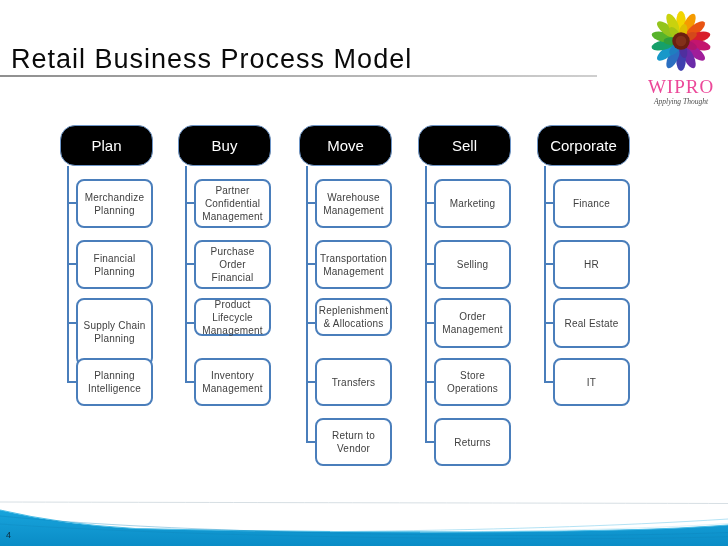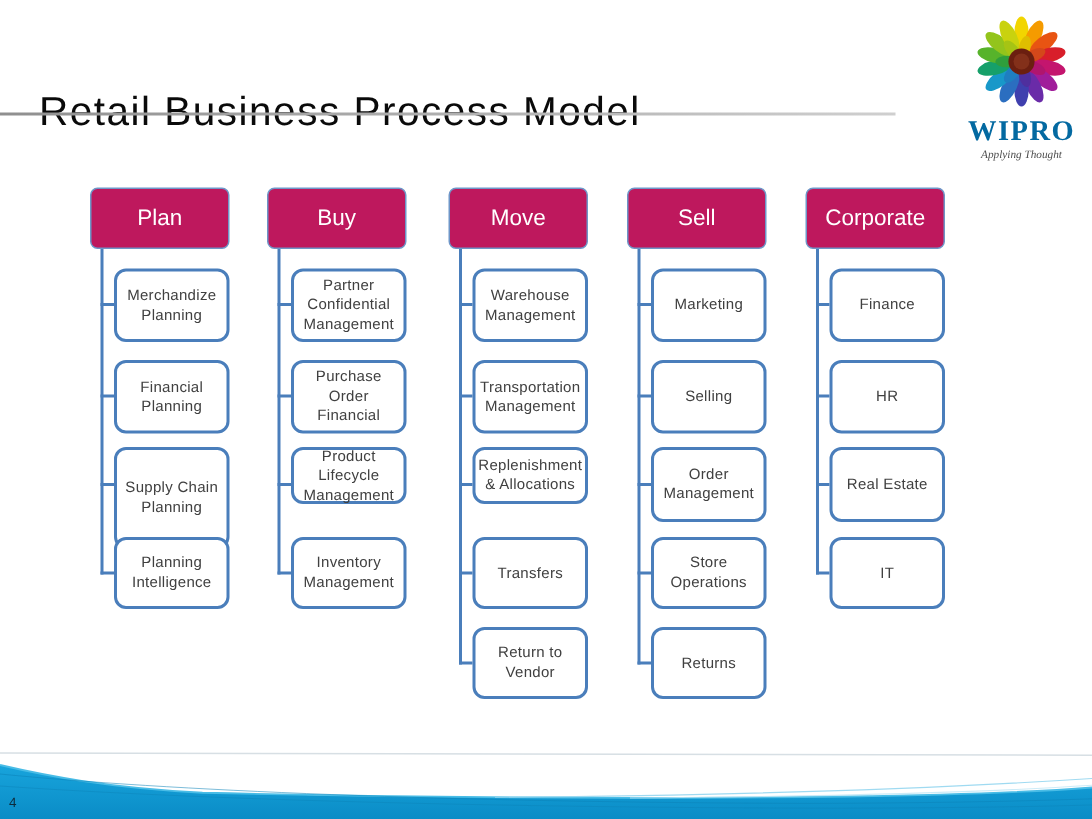--- a/index.html
+++ b/index.html
@@ -2,42 +2,42 @@
 <html><head>
 <meta charset="utf-8">
 <style>
   html,body { margin:0; padding:0; background:#fff; }
   .slide {
     position:relative; width:728px; height:546px; background:#ffffff;
     font-family:"Liberation Sans", sans-serif; overflow:hidden;
   }
   
   .slide-title {
-    position:absolute; left:11px; top:44px; margin:15px;
+    position:absolute; left:11px; top:44px; margin:0;
     font-size:27px; font-weight:400; color:#0a0a0a; letter-spacing:1px;
     white-space:nowrap;
   }
   .title-rule {
     position:absolute; left:0; top:75px; width:597px; height:2px;
     background:linear-gradient(to right,#8f8f8f,#cfcfcf);
   }
   
   .logo { position:absolute; left:640px; top:10px; width:82px; text-align:center; }
   .logo .brand {
-    font-family:"Liberation Serif", serif; font-weight:700; font-size:19px;
-    letter-spacing:1px; color:#0369a1; line-height:1; margin-top:1px;
+    font-family:"Liberation Serif", serif; font-weight:400; font-size:19px;
+    letter-spacing:1px; color:#ec4899; line-height:1; margin-top:1px;
   }
   .logo .tagline {
     font-family:"Liberation Serif", serif; font-style:italic;
     font-size:7.5px; color:#4d4d4d; margin-top:1px;
   }
   
   .col-header {
     position:absolute; top:125px; width:93px; height:41px; box-sizing:border-box;
-    background:#be185d; border:1px solid #6e96c8; border-radius:5px;
+    background:#000000; border:1px solid #6e96c8; border-radius:15px;
     color:#ffffff; font-size:15px; display:flex; align-items:center; justify-content:center;
   }
   .node {
     position:absolute; width:77px; box-sizing:border-box;
     background:#ffffff; border:2px solid #4a7ebb; border-radius:8px;
     color:#404040; font-size:10px; line-height:1.3; letter-spacing:0.2px;
     display:flex; align-items:center; justify-content:center; text-align:center; padding:1px;
   }
   .vline { position:absolute; top:166px; width:2px; background:#4a7ebb; }
   .stub  { position:absolute; width:9px; height:2px; background:#4a7ebb; }

